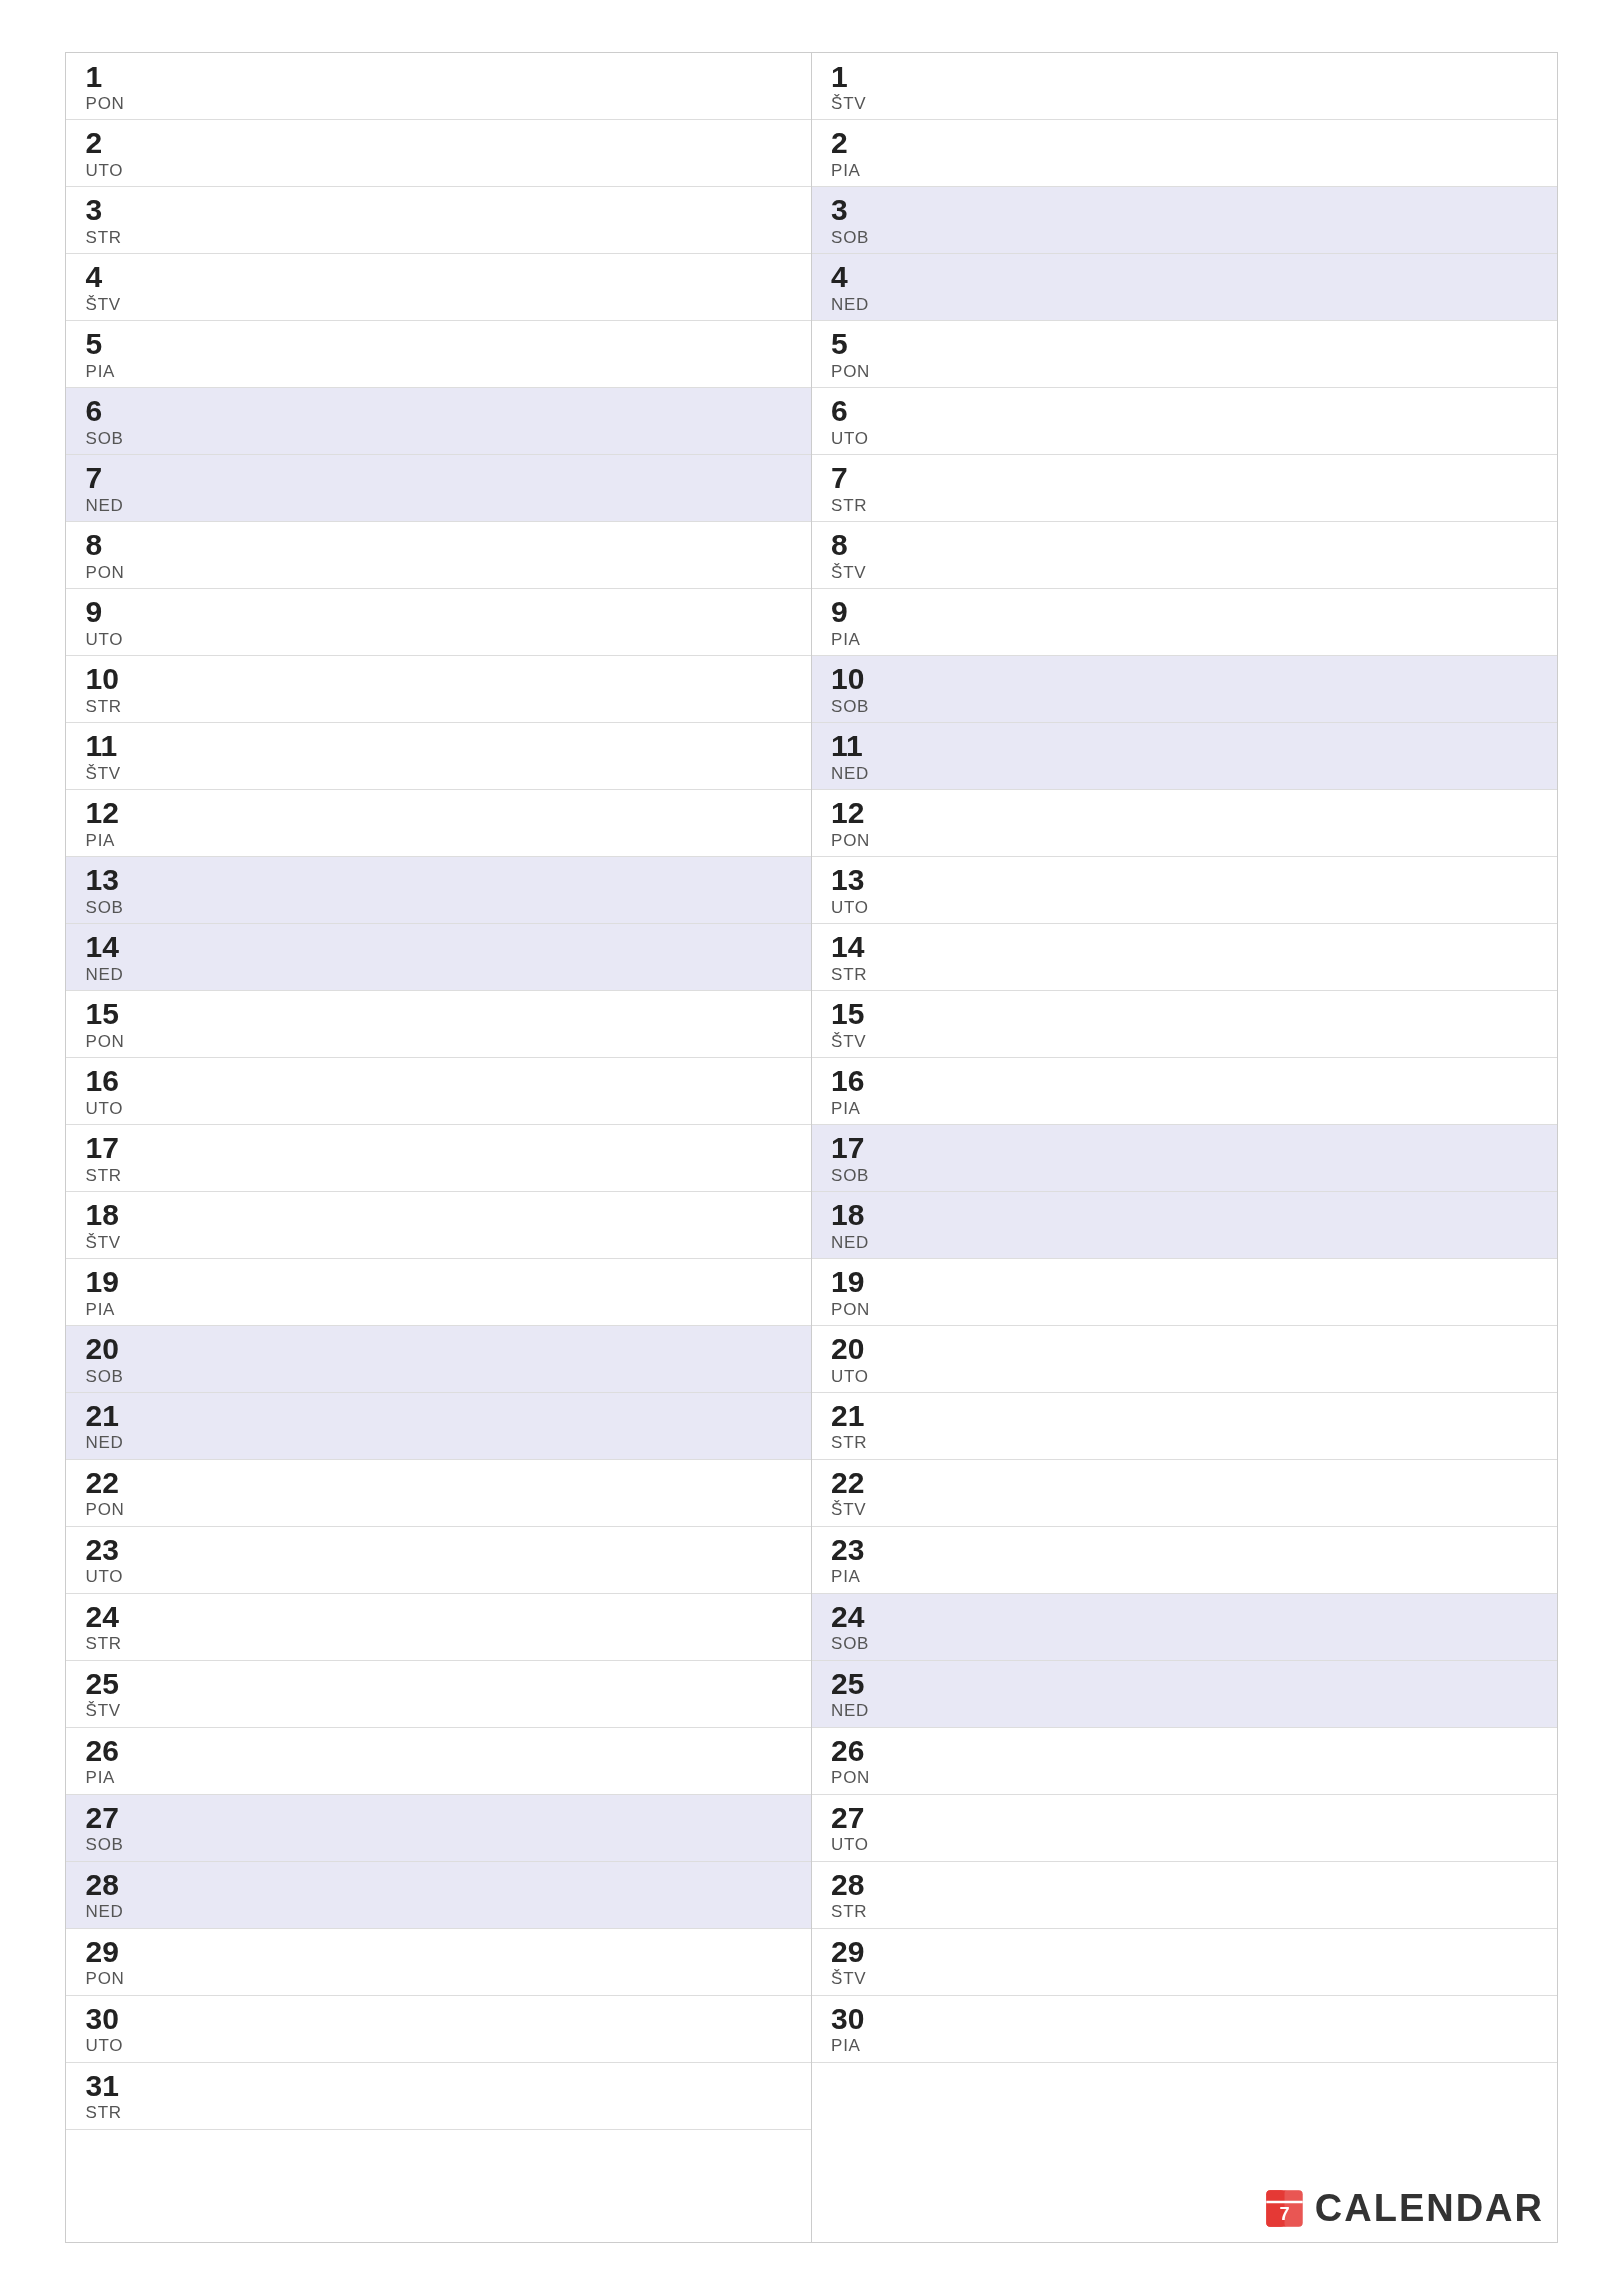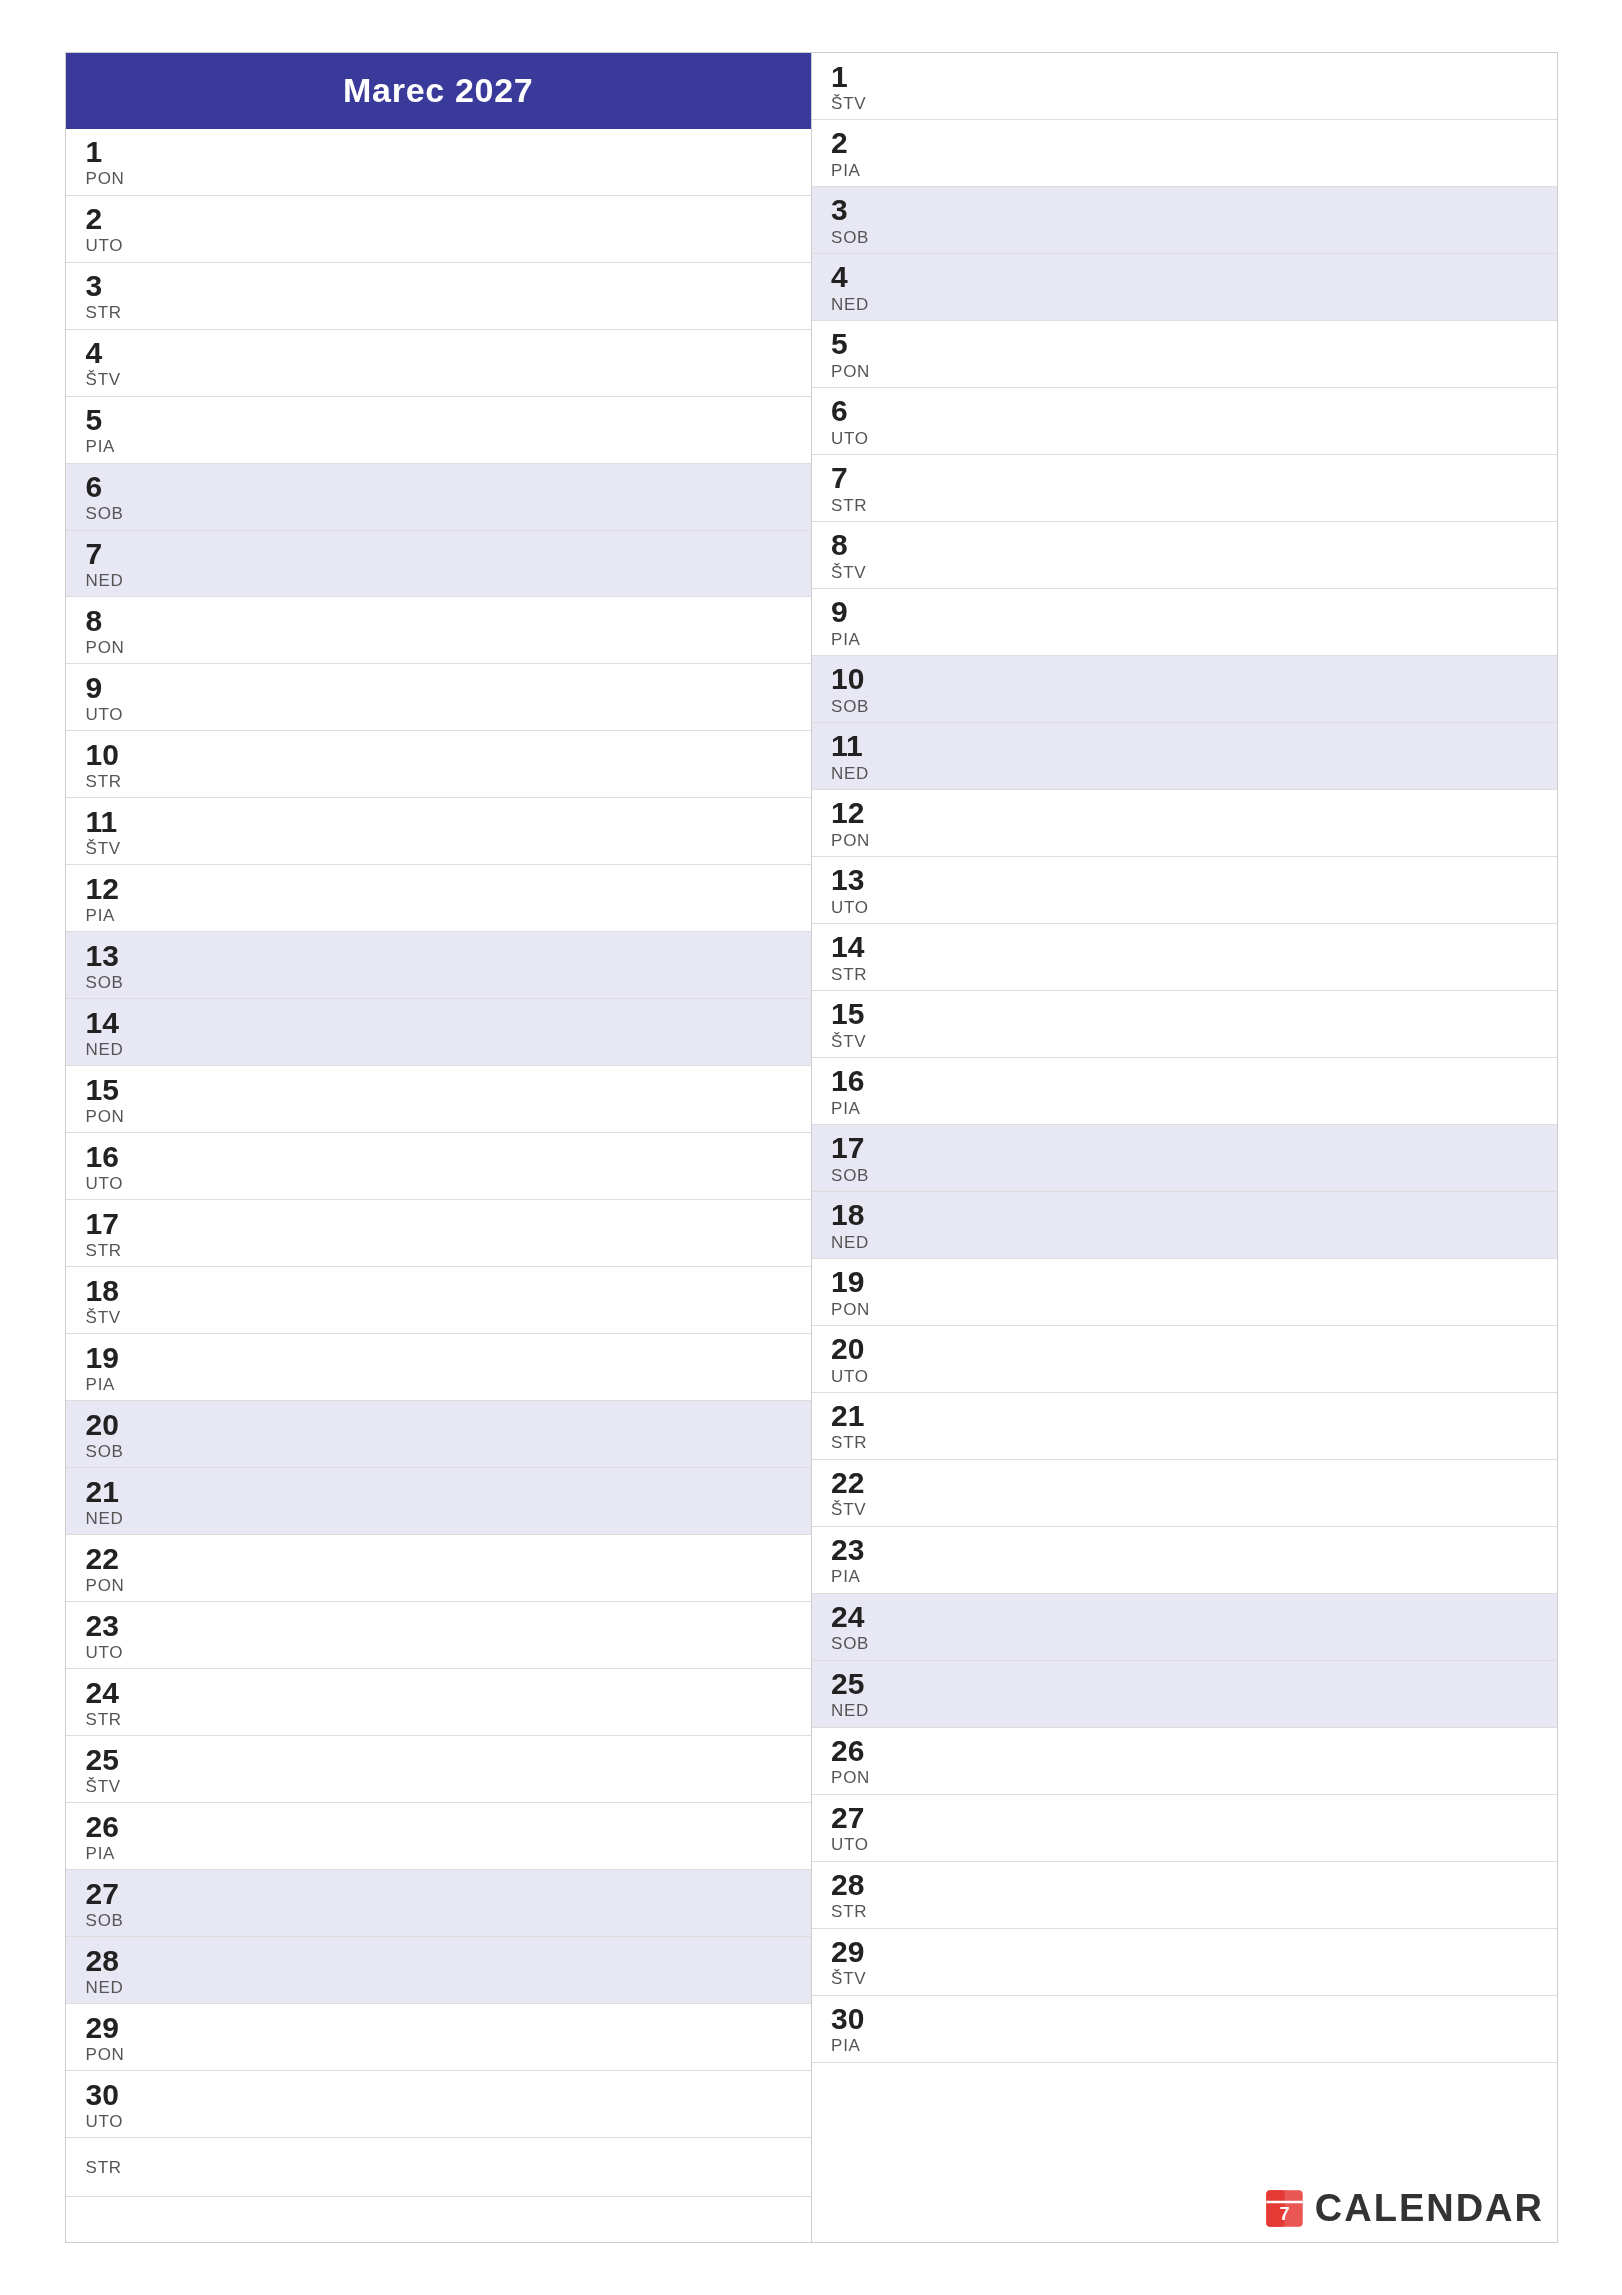--- a/index.html
+++ b/index.html
@@ -82,21 +82,20 @@
       letter-spacing: 2px;
     }
   </style>
 </head>
 <body>
 
 <div class="page">
   <div class="calendar-grid">
 
     <div class="month-col">
-      <div class="month-header">Marec 2027</div>
 
     <div class="day-row">
           <div class="day-number">1</div>
           <div class="day-name">PON</div>
         </div>
         <div class="day-row">
           <div class="day-number">2</div>
           <div class="day-name">UTO</div>
         </div>
         <div class="day-row">
@@ -205,20 +204,21 @@
         </div>
         <div class="day-row">
           <div class="day-number">29</div>
           <div class="day-name">PON</div>
         </div>
         <div class="day-row">
           <div class="day-number">30</div>
           <div class="day-name">UTO</div>
         </div>
         <div class="day-row">
+          <div class="day-number">31</div>
           <div class="day-name">STR</div>
         </div>
       </div>
 
     <div class="month-col">
 
     <div class="day-row">
           <div class="day-number">1</div>
           <div class="day-name">ŠTV</div>
         </div>

